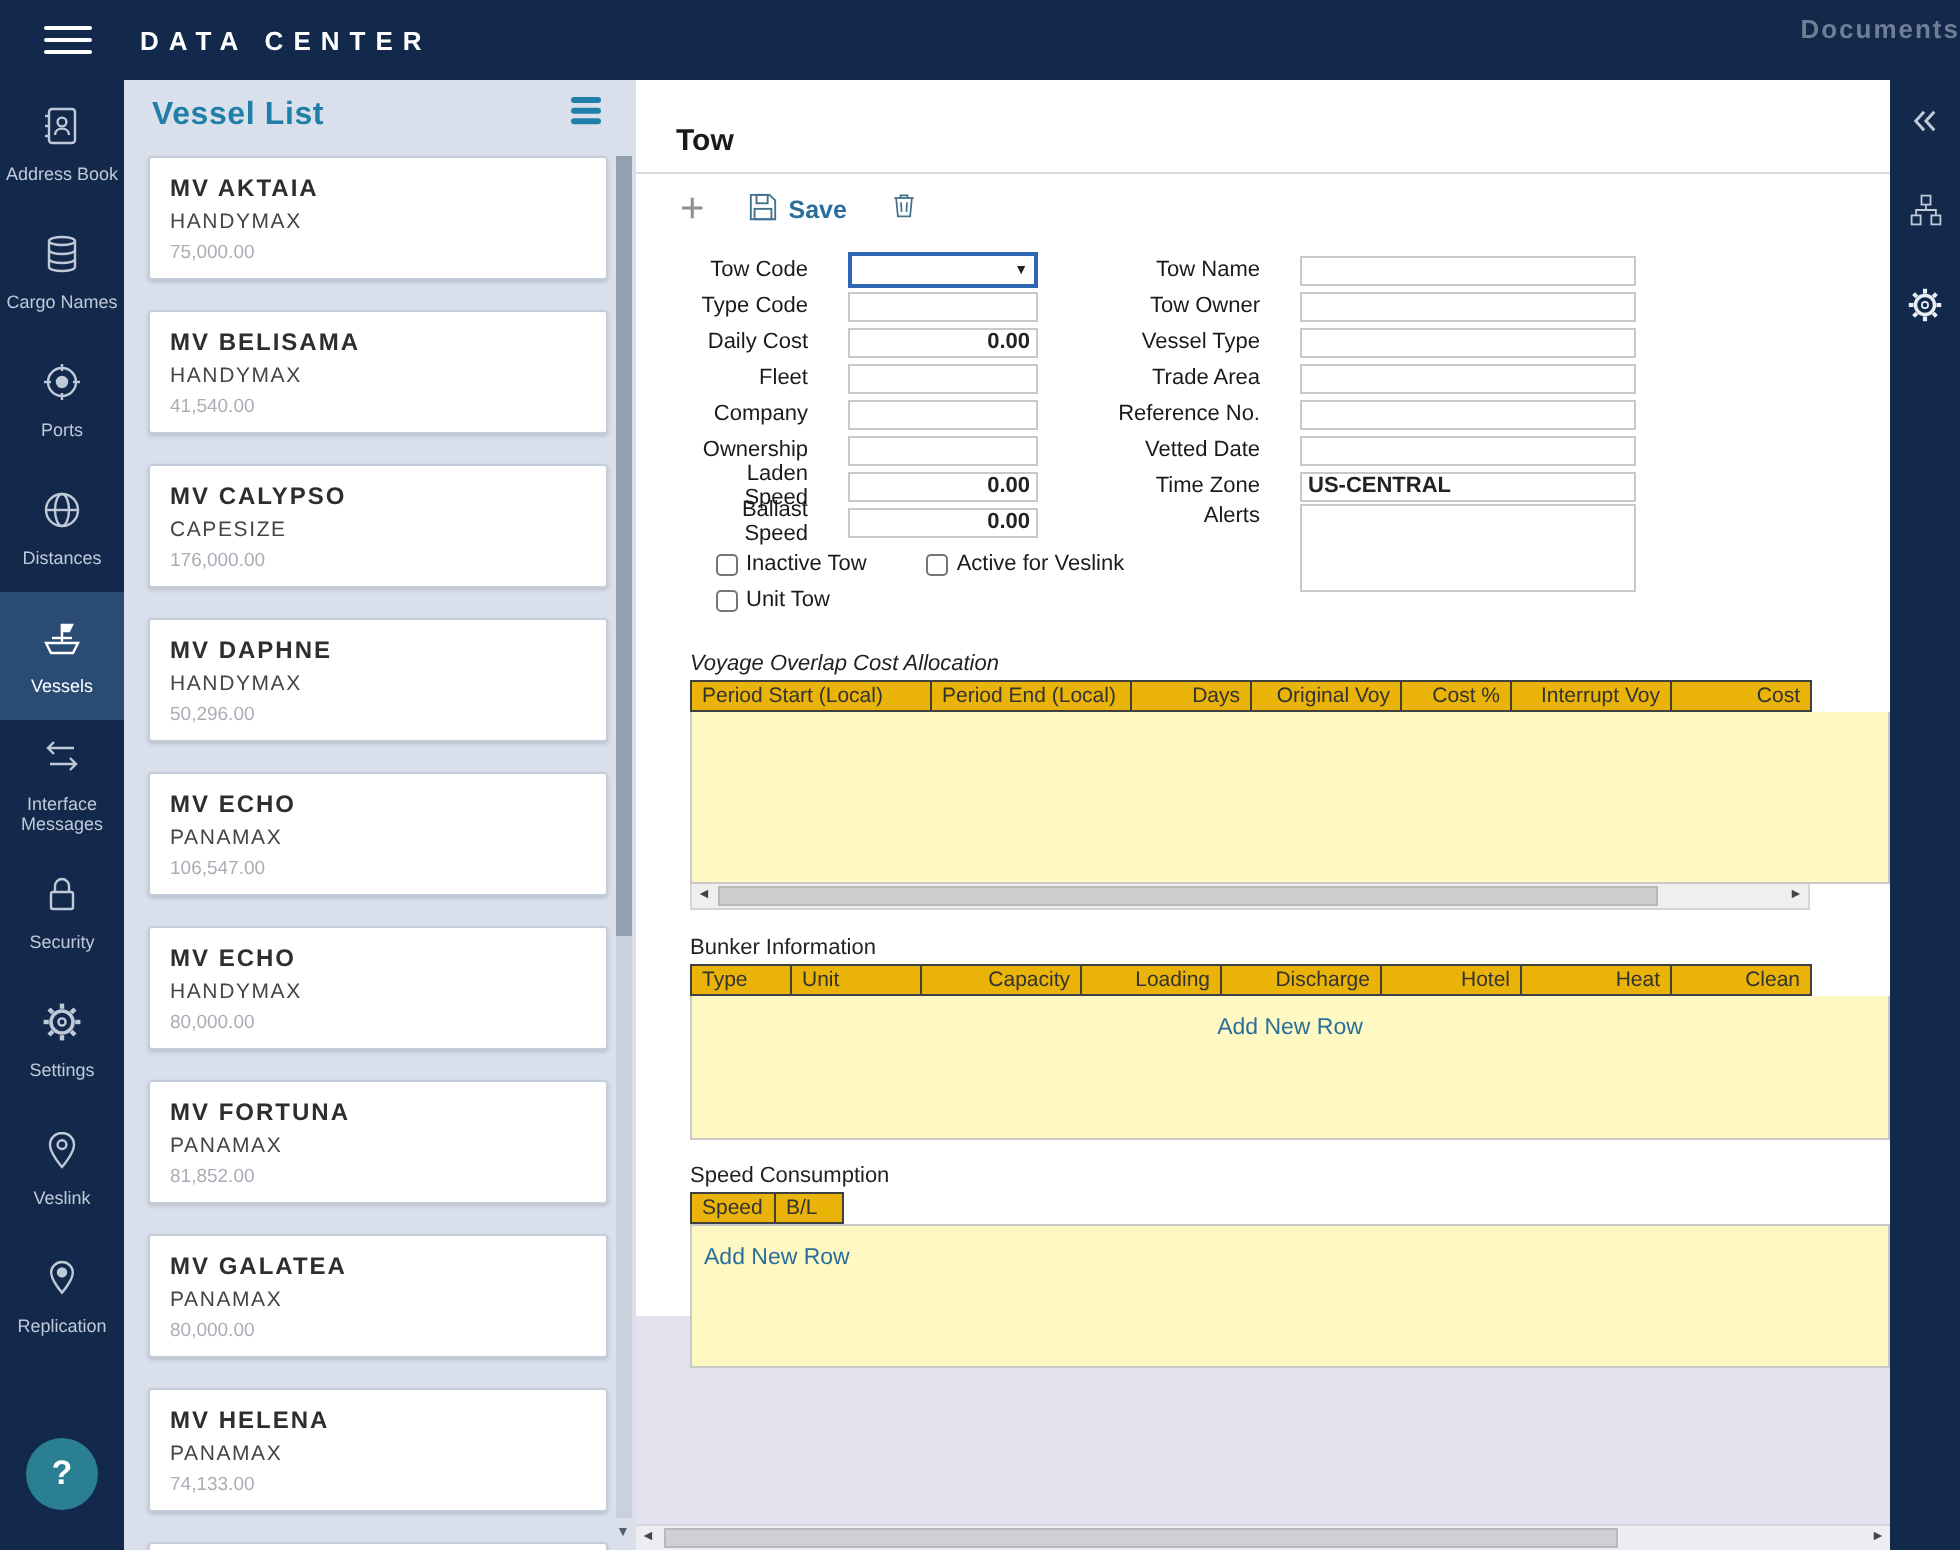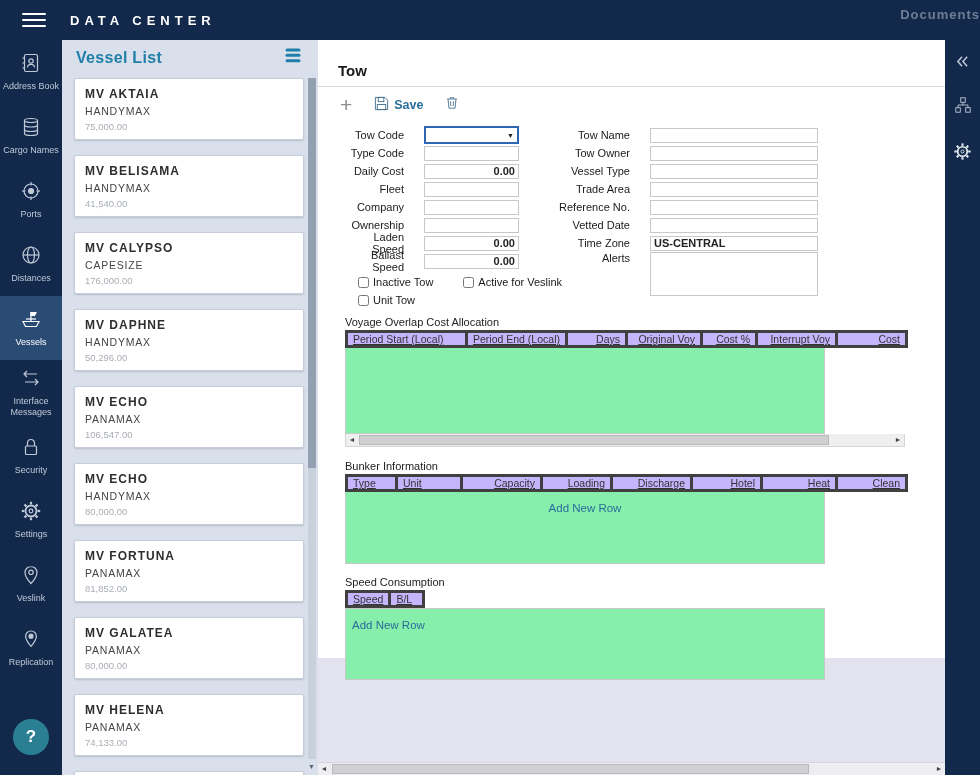--- a/index.html
+++ b/index.html
@@ -82,37 +82,37 @@
   .frow.alerts { align-items:flex-start; }
   .fta { width:168px; height:44px; border:1px solid #C8C8C8; font-size:11px; padding:1px 3px; resize:none;
          outline:none; font-family:"Liberation Sans","DejaVu Sans",sans-serif; }
   .cbrow { position:absolute; left:40px; display:flex; gap:30px; }
   .cbrow1 { top:150px; } .cbrow2 { top:168px; }
   .cb { display:flex; align-items:center; gap:4px; font-size:11px; color:#1A1A1A; cursor:pointer; }
   .cb input { width:11px; height:11px; margin:0; }
 
   
   .sect-label { font-size:11px; color:#222; margin-left:27px; }
-  .sl-voyage { margin-bottom:2px; }
+  .sl-voyage { margin-top:10px; margin-bottom:2px;font-style:italic; }
   .sl-bunker { margin-top:13px; margin-bottom:2px; }
   .sl-speed { margin-top:12px; margin-bottom:2px; }
   table.gtable { margin-left:27px; border-collapse:collapse; table-layout:fixed; }
-  table.gtable th { background:#c4b5fd; border:3px solid #404040; font-size:10.5px; font-weight:normal;
-                    color:#333; height:15px; padding:0 5px; white-space:nowrap; overflow:hidden;text-decoration:underline; }
+  table.gtable th { background:#eab308; border:1px solid #404040; font-size:10.5px; font-weight:normal;
+                    color:#333; height:15px; padding:0 5px; white-space:nowrap; overflow:hidden; }
   th.al { text-align:left; } th.ar { text-align:right; }
   .voyage th:nth-child(1){width:120px;} .voyage th:nth-child(2){width:100px;}
   .voyage th:nth-child(3){width:60px;}  .voyage th:nth-child(4){width:75px;}
   .voyage th:nth-child(5){width:55px;}  .voyage th:nth-child(6){width:80px;}
   .voyage th:nth-child(7){width:70px;}
   .bunker th:nth-child(1){width:50px;}  .bunker th:nth-child(2){width:65px;}
   .bunker th:nth-child(3){width:80px;}  .bunker th:nth-child(4){width:70px;}
   .bunker th:nth-child(5){width:80px;}  .bunker th:nth-child(6){width:70px;}
   .bunker th:nth-child(7){width:75px;}  .bunker th:nth-child(8){width:70px;}
   .speedtbl th:nth-child(1){width:42px;} .speedtbl th:nth-child(2){width:34px;}
-  .tbody-box { margin-left:27px; width:480px; border:1px solid #C9C9C9; border-top:none; background:#86efac; }
+  .tbody-box { margin-left:27px; width:600px; border:1px solid #C9C9C9; border-top:none; background:#fef9c3; }
   .voyage-body { height:86px; }
   .bunker-body { height:72px; padding-top:6px; text-align:center; }
   .speed-body { height:72px; padding:6px 0 0 6px; border-top:1px solid #C9C9C9; }
   .addrow { color:#2C6E9B; font-size:11.5px; text-decoration:none; cursor:pointer; }
   .hscroll { margin-left:27px; width:560px; height:13px; background:#EFEFEF; border:1px solid #D5D5D5;
              border-top:none; position:relative; }
   .hs-arrow { position:absolute; top:0; width:12px; height:12px; font-size:7px; color:#444;
               text-align:center; line-height:12px; cursor:pointer; }
   .hs-left { left:0; } .hs-right { right:0; }
   .hs-thumb { position:absolute; top:1px; left:13px; width:470px; height:10px; background:#CFCFCF;

